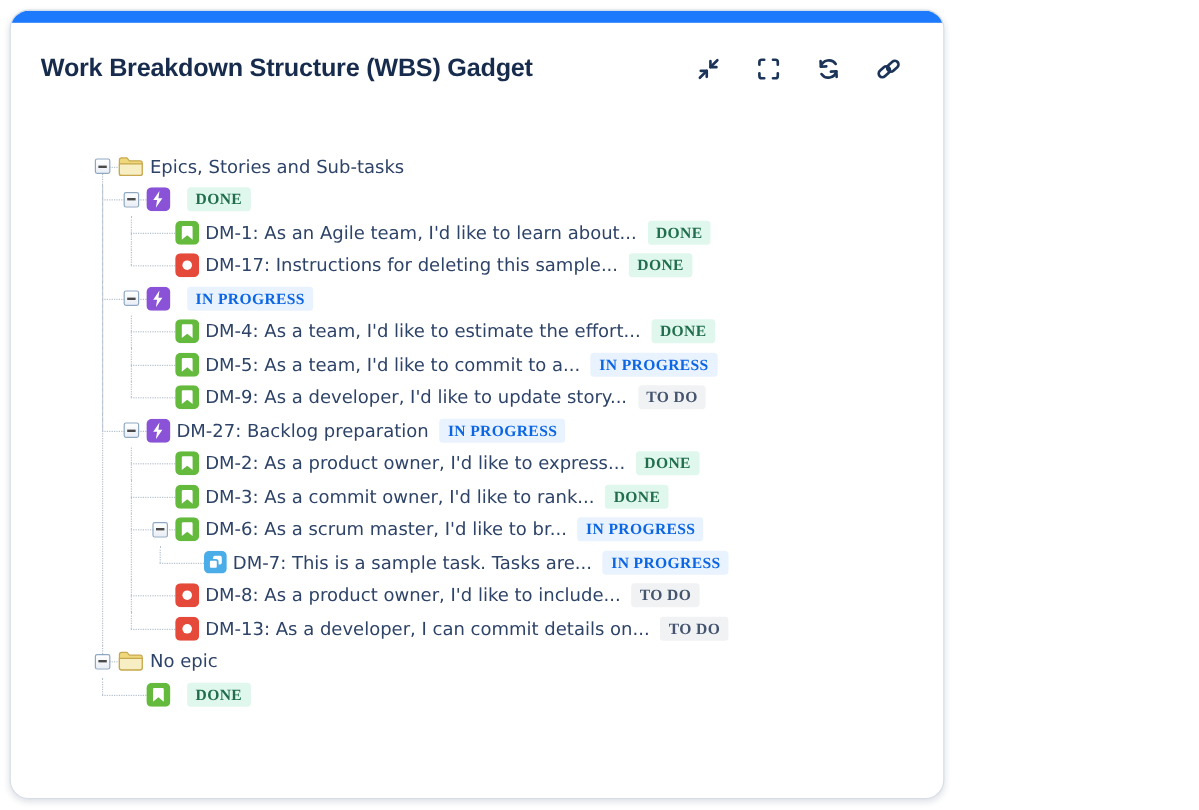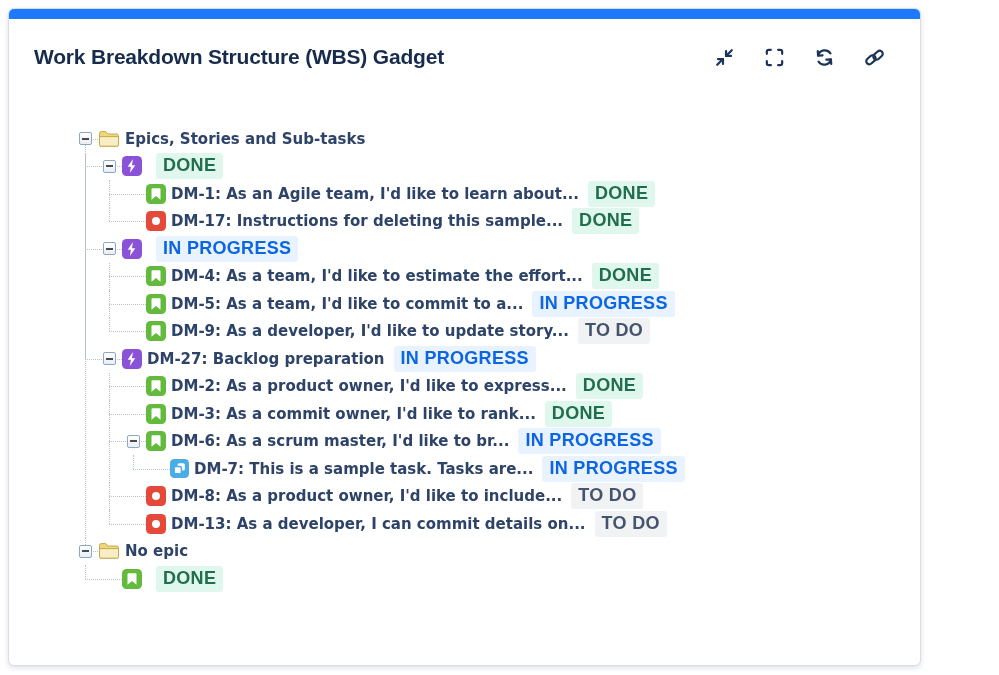--- a/index.html
+++ b/index.html
@@ -1,22 +1,22 @@
 <!DOCTYPE html>
 <html><head>
 <meta charset="utf-8">
 <style>
   html, body { width: 999px; height: 675px; margin: 0; overflow: hidden; background: #ffffff; }
   * { box-sizing: border-box; }
 
   .card {
-    position: absolute; left: 8px; top: 8px; width: 913px; height: 658px;
+    position: absolute; left: 8px; top: 8px; width: 779px; height: 658px;
     background: #ffffff;
     border: 1px solid #d8dee8;
-    border-radius: 6px;
+    border-radius: 16px;
     box-shadow: 0 2px 5px rgba(23,43,77,.14);
     overflow: hidden;
   }
   .accent-bar { height: 10px; width: 100%; }
 
   .card-header {
     display: flex; align-items: center; justify-content: space-between;
     padding: 26px 34px 0 25px;
   }
   .card-title {
@@ -62,26 +62,26 @@
     width: 13px; height: 13px; margin-right: 6px; flex: 0 0 13px;
     background: linear-gradient(#ffffff, #e9eef5);
     border: 1px solid #8fa8c2; border-radius: 2px;
     display: inline-flex; align-items: center; justify-content: center;
     cursor: pointer;
   }
   .toggle .minus { width: 7px; height: 2px; background: #4a4a4a; }
 
   .ticon { position: relative; z-index: 2; margin-right: 5px; display: inline-flex; flex: 0 0 auto; }
 
-  .lbl { cursor: pointer; font-weight: bold; }
+  .lbl { cursor: pointer; }
 
   .badge {
     margin-left: 9px;
-    font-family: Liberation Sans, sans-serif;
-    font-size: 18px; font-weight: bold; letter-spacing: 0.3px;
+    font-family: Liberation Serif, serif;
+    font-size: 13px; font-weight: bold; letter-spacing: 0.3px;
     padding: 3px 7px 3px; border-radius: 3px; line-height: 1.1;
     display: inline-block;
   }
 </style>
 </head>
 <body>
 
 <div class="card">
   <div class="accent-bar" id="accentBar" style="background: rgb(29, 122, 252);"></div>
 

